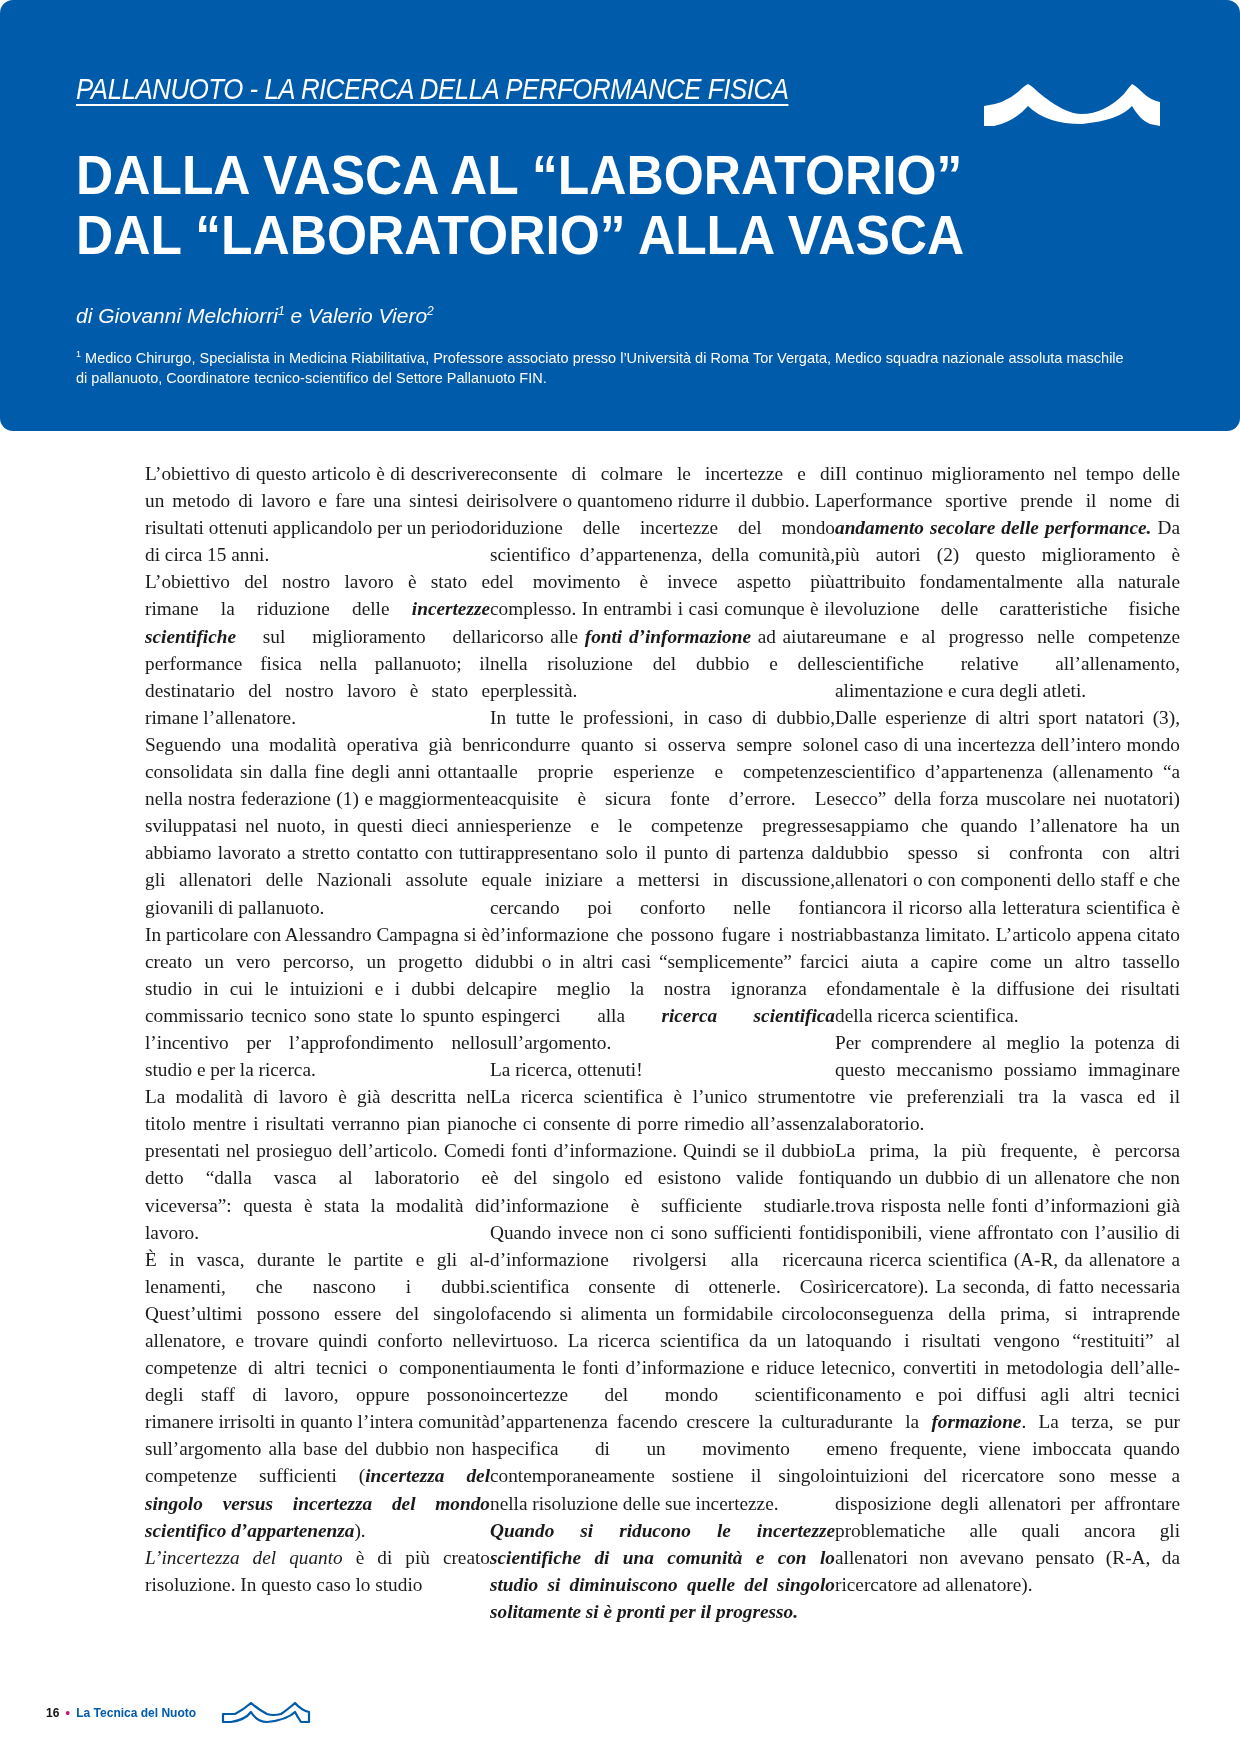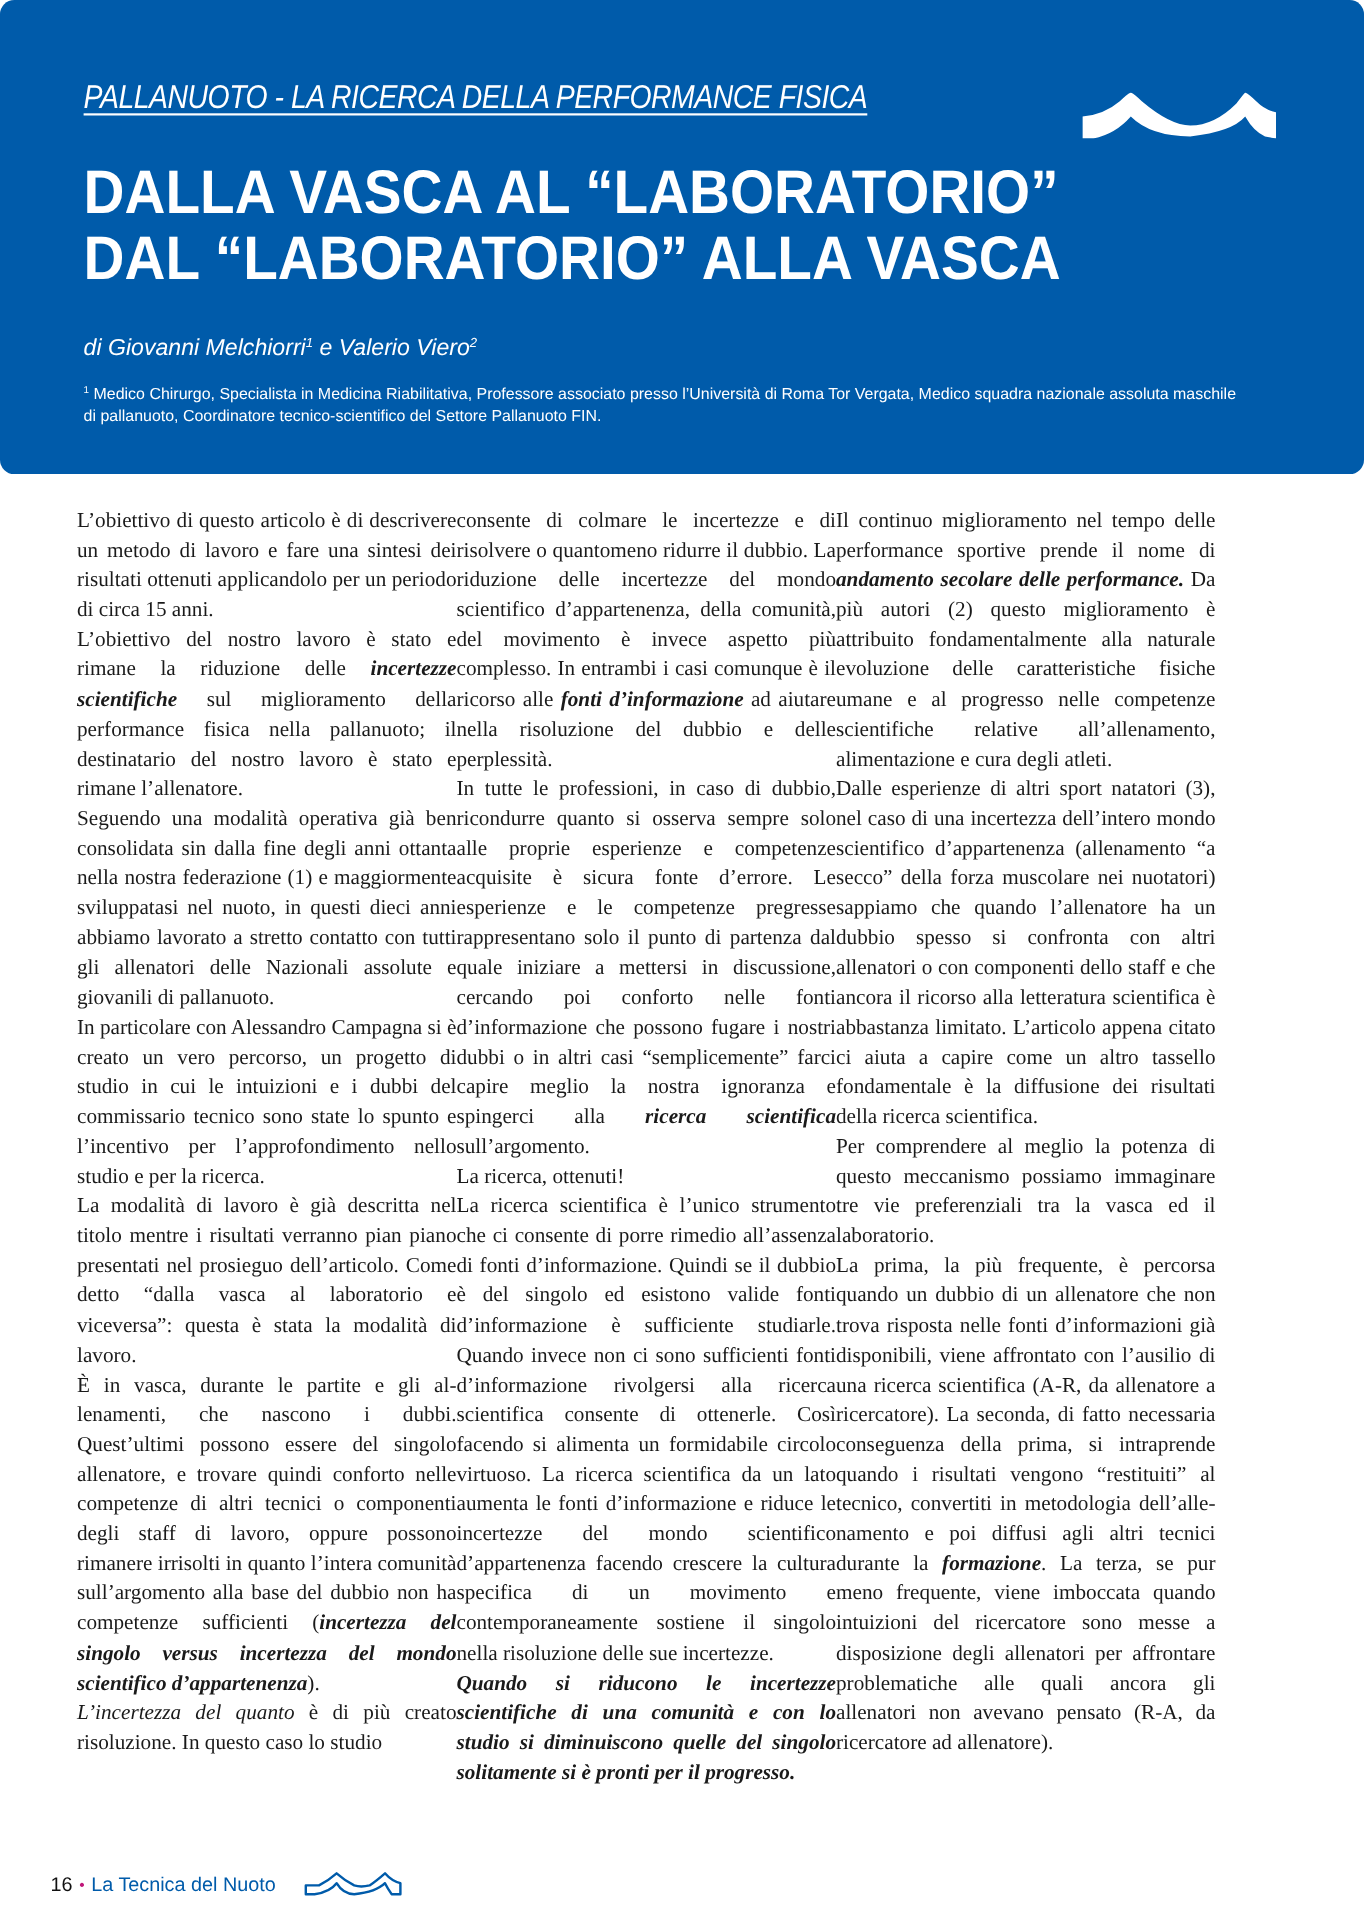--- a/index.html
+++ b/index.html
@@ -72,24 +72,24 @@
       font-family: "Liberation Sans", "DejaVu Sans", sans-serif;
       font-size: 14.5px;
       line-height: 20px;
       font-weight: 300;
     }
     .footnotes p { margin: 0; }
     .footnotes sup { font-size: 9px; }
 
     .columns {
       position: absolute;
-      left: 70px; top: 460px;
+      left: 86px; top: 460px;
       width: 1094px;
       display: flex;
-      justify-content: flex-start;
+      justify-content: flex-end;
     }
     .col {
       width: 345px;
       font-size: 19.3px;
       line-height: 27.1px;
       text-align: justify;
       hyphens: manual;
     }
     .col p { margin: 0; }
     .bi { font-weight: 700; font-style: italic; }
@@ -99,32 +99,32 @@
       position: absolute;
       left: 46px; top: 1700px;
       height: 26px;
       display: flex;
       align-items: center;
       font-family: "Liberation Sans", "DejaVu Sans", sans-serif;
       color: #005BAA;
     }
     .footer .page-num {
       color: #111;
-      font-weight: 400;
-      font-size: 18px;
+      font-weight: 700;
+      font-size: 12px;
       margin-right: 6px;
     }
     .footer .dot {
       color: #c0177a;
       font-size: 14px;
       margin-right: 6px;
     }
     .footer .mag {
-      font-size: 18px;
-      font-weight: 400;
+      font-size: 12px;
+      font-weight: 700;
       margin-right: 25px;
     }
     .footer svg { width: 90px; height: 26px; }
   </style>
 </head>
 <body>
 
 <header class="header">
   <div class="kicker">PALLANUOTO - LA RICERCA DELLA PERFORMANCE FISICA</div>
 

